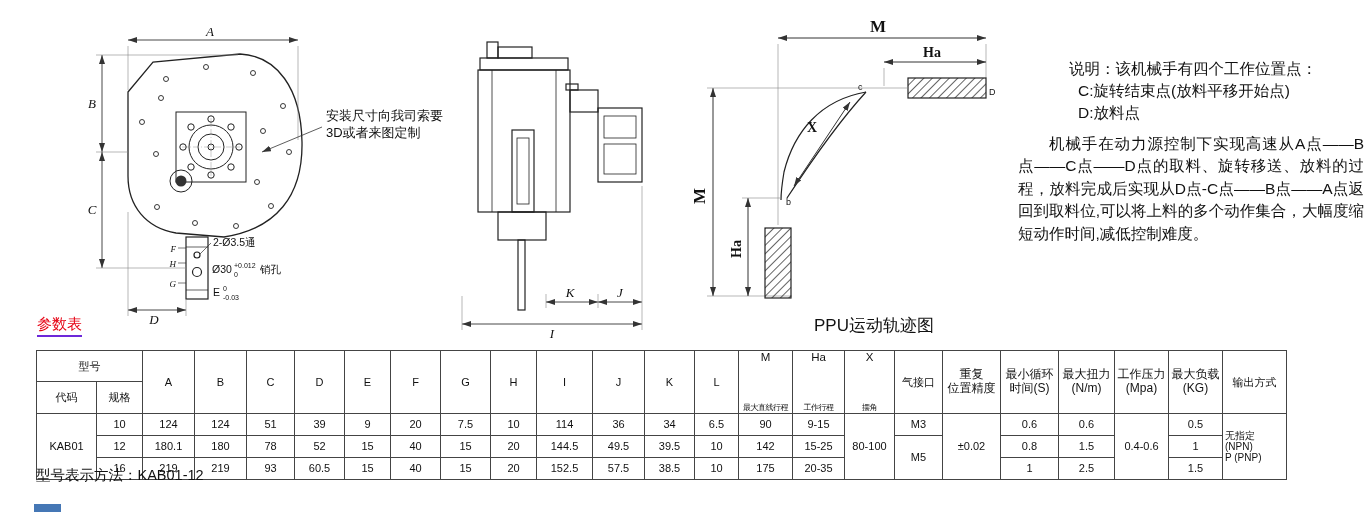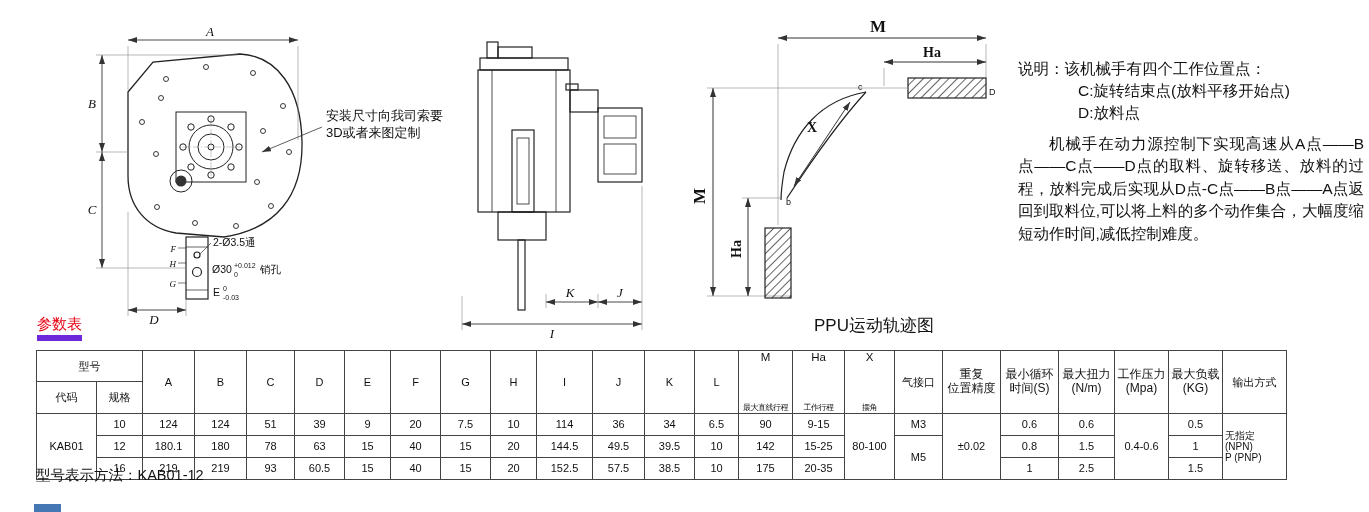--- a/index.html
+++ b/index.html
@@ -15,27 +15,27 @@
   .dimb{font-size:17px;font-weight:bold;font-family:"Liberation Serif","DejaVu Serif",serif;}
   .dimb2{font-size:14px;font-weight:bold;font-family:"Liberation Serif","DejaVu Serif",serif;}
   .pt{font-size:9px;}
   .ann{font-size:10.5px;}
   .tol{font-size:7px;}
   .tinydim{font-size:9px;font-family:"Liberation Serif","DejaVu Serif",serif;font-style:italic;}
   .cjk{font-size:13px;}
   .caption{font-size:17px;}
 
   .notes{position:absolute;left:1018px;top:58px;width:350px;font-size:15.5px;line-height:1.42;}
-  .notes-title{white-space:nowrap;}
+  .notes-title{white-space:nowrap;text-align:center;}
   .notes-item{padding-left:60px;white-space:nowrap;}
   .notes-para{margin:9px 4px 0 0;text-indent:2em;text-align:justify;line-height:1.45;}
 
   .table-label{
     position:absolute;left:37px;top:315px;color:#e60012;font-size:15px;
-    display:inline-block;border-bottom:6px solid #6d28d9;padding-bottom:1px;
+    display:inline-block;border-bottom:2px solid #6d28d9;padding-bottom:1px;
   }
   table.params{
     position:absolute;left:36px;top:350px;width:1202px;
     border-collapse:collapse;table-layout:fixed;
     font-size:11px;text-align:center;
   }
   .params th,.params td{
     border:1px solid #444;padding:0 2px;font-weight:normal;
     height:20px;line-height:1.12;vertical-align:middle;overflow:hidden;
   }
@@ -380,21 +380,21 @@
         <td rowspan="3">0.4-0.6</td>
         <td>0.5</td>
         <td rowspan="3" class="tinycell">无指定 (NPN)
 P (PNP)</td>
       </tr>
       <tr>
         <td>12</td>
         <td>180.1</td>
         <td>180</td>
         <td>78</td>
-        <td>63</td>
+        <td>52</td>
         <td>15</td>
         <td>40</td>
         <td>15</td>
         <td>20</td>
         <td>144.5</td>
         <td>49.5</td>
         <td>39.5</td>
         <td>10</td>
         <td>142</td>
         <td>15-25</td>

